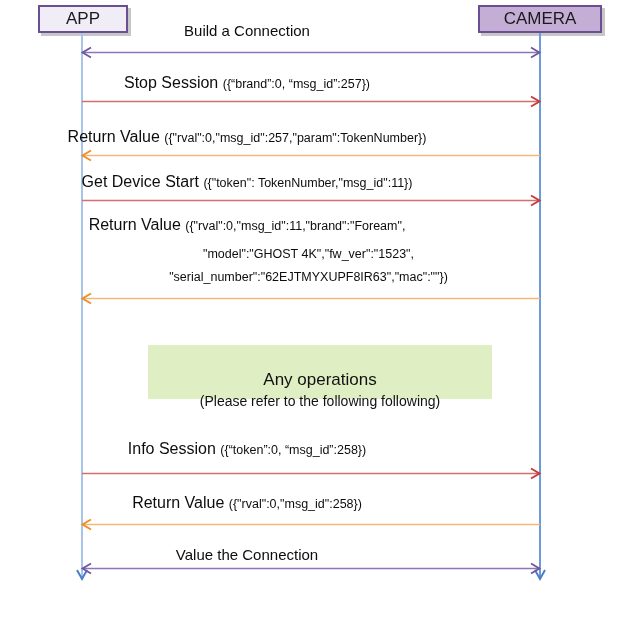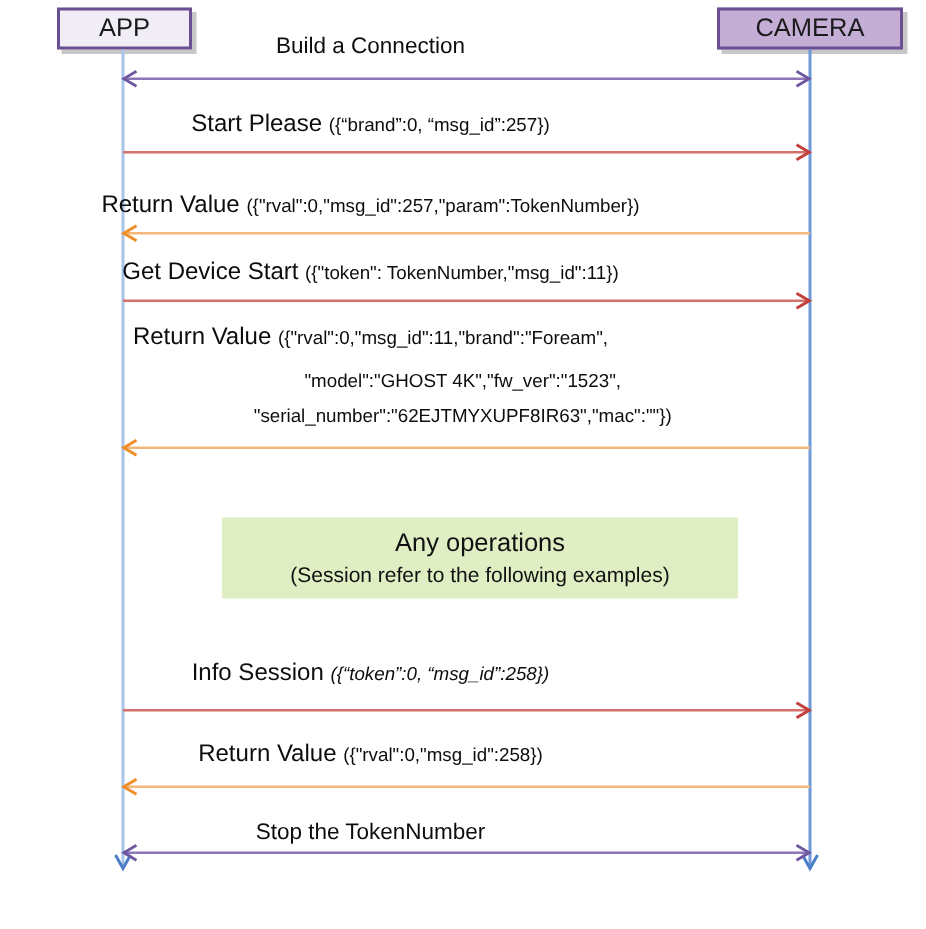--- a/index.html
+++ b/index.html
@@ -106,21 +106,21 @@
     top: 345px;
     width: 344px;
     height: 54px;
     background: #dfeec3;
     box-sizing: border-box;
     text-align: center;
     color: #111111;
   }
   .note-title {
     font-size: 17px;
-    margin-top: 6px;
+    margin-top: 24px;
     line-height: 22px;
   }
   .note-sub {
     font-size: 14px;
     line-height: 20px;
   }
 </style>
 </head>
 <body>
 
@@ -153,21 +153,21 @@
   </div>
   <div class="arrow" style="top:47px;">
     <svg width="458" height="11" viewBox="0 0 458 11">
       <line x1="0" y1="5.5" x2="458" y2="5.5" stroke="#8b77b8" stroke-width="1.6"></line>
       <path d="M9,0.5 L0.5,5.5 L9,10.5" fill="none" stroke="#6f57a0" stroke-width="1.8"></path>
       <path d="M449,0.5 L457.5,5.5 L449,10.5" fill="none" stroke="#6f57a0" stroke-width="1.8"></path>
     </svg>
   </div>
 
   <div class="msg-label" style="top:74px;">
-    <span class="main">Start Please</span>
+    <span class="main">Stop Session</span>
     <span class="params">({“brand”:0, “msg_id”:257})</span>
   </div>
   <div class="arrow" style="top:96px;">
     <svg width="458" height="11" viewBox="0 0 458 11">
       <line x1="0" y1="5.5" x2="458" y2="5.5" stroke="#d4706c" stroke-width="1.6"></line>
       <path d="M449,0.5 L457.5,5.5 L449,10.5" fill="none" stroke="#c2403c" stroke-width="2"></path>
     </svg>
   </div>
 
   <div class="msg-label" style="top:128px;">
@@ -200,47 +200,47 @@
   <div class="msg-extra" style="top:270px;">"serial_number":"62EJTMYXUPF8IR63","mac":""})</div>
   <div class="arrow" style="top:293px;">
     <svg width="458" height="11" viewBox="0 0 458 11">
       <line x1="0" y1="5.5" x2="458" y2="5.5" stroke="#f4b77a" stroke-width="1.6"></line>
       <path d="M9,0.5 L0.5,5.5 L9,10.5" fill="none" stroke="#ef8f2a" stroke-width="2"></path>
     </svg>
   </div>
 
   <div class="note-box">
     <div class="note-title">Any operations</div>
-    <div class="note-sub">(Session refer to the following examples)</div>
+    <div class="note-sub">(Please refer to the following following)</div>
   </div>
 
   <div class="msg-label" style="top:440px;">
     <span class="main">Info Session</span>
-    <span class="params" style="margin-left:0;font-style:italic;">({“token”:0, “msg_id”:258})</span>
+    <span class="params" style="margin-left:0;">({“token”:0, “msg_id”:258})</span>
   </div>
   <div class="arrow" style="top:468px;">
     <svg width="458" height="11" viewBox="0 0 458 11">
       <line x1="0" y1="5.5" x2="458" y2="5.5" stroke="#d4706c" stroke-width="1.6"></line>
       <path d="M449,0.5 L457.5,5.5 L449,10.5" fill="none" stroke="#c2403c" stroke-width="2"></path>
     </svg>
   </div>
 
   <div class="msg-label" style="top:494px;">
     <span class="main">Return Value</span>
     <span class="params">({"rval":0,"msg_id":258})</span>
   </div>
   <div class="arrow" style="top:519px;">
     <svg width="458" height="11" viewBox="0 0 458 11">
       <line x1="0" y1="5.5" x2="458" y2="5.5" stroke="#f4b77a" stroke-width="1.6"></line>
       <path d="M9,0.5 L0.5,5.5 L9,10.5" fill="none" stroke="#ef8f2a" stroke-width="2"></path>
     </svg>
   </div>
 
   <div class="msg-label plain" style="top:546px;">
-    <span class="main">Stop the TokenNumber</span>
+    <span class="main">Value the Connection</span>
   </div>
   <div class="arrow" style="top:563px;">
     <svg width="458" height="11" viewBox="0 0 458 11">
       <line x1="0" y1="5.5" x2="458" y2="5.5" stroke="#8b77b8" stroke-width="1.6"></line>
       <path d="M9,0.5 L0.5,5.5 L9,10.5" fill="none" stroke="#6f57a0" stroke-width="1.8"></path>
       <path d="M449,0.5 L457.5,5.5 L449,10.5" fill="none" stroke="#6f57a0" stroke-width="1.8"></path>
     </svg>
   </div>
 
 </div>

